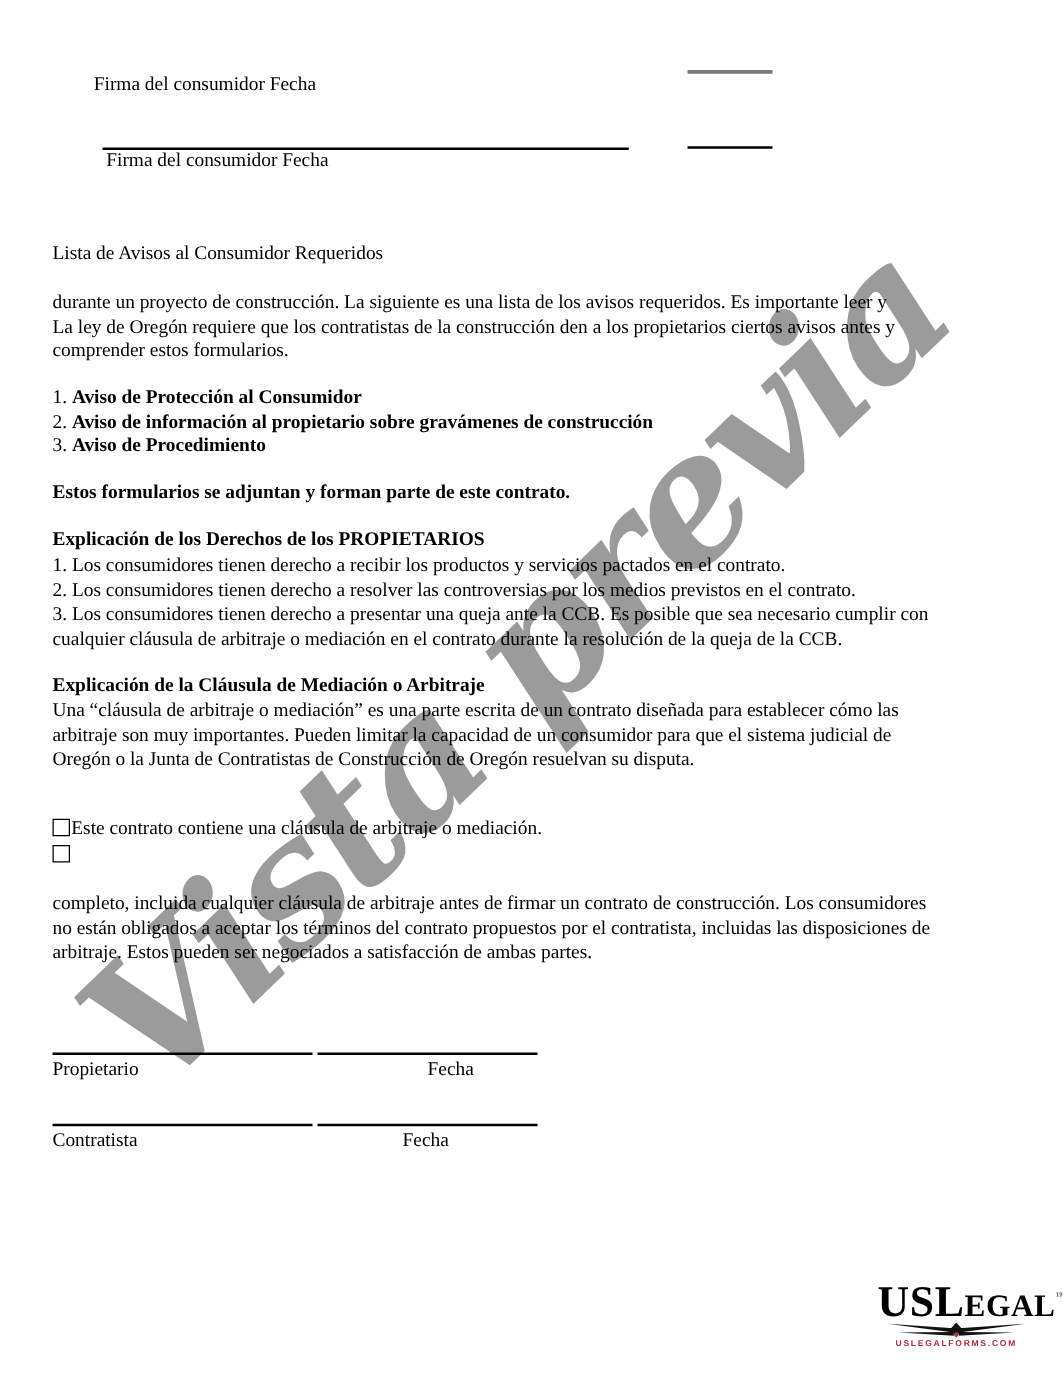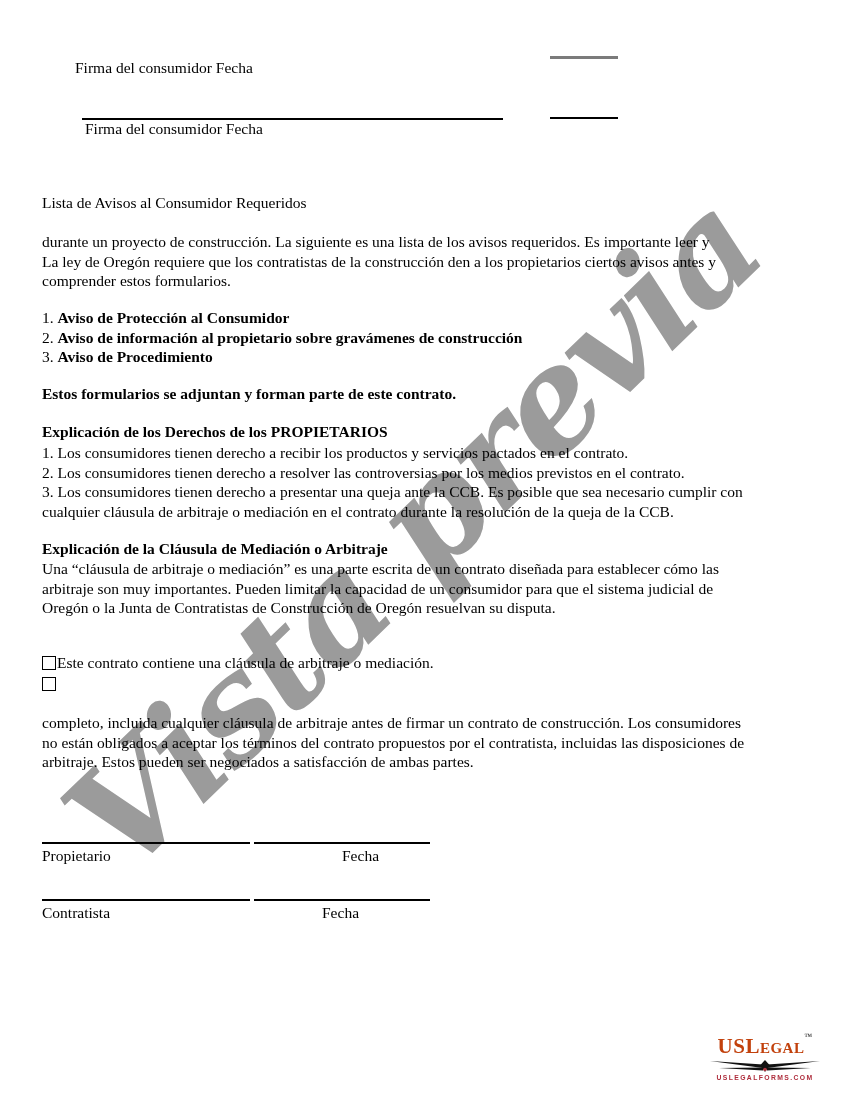--- a/index.html
+++ b/index.html
@@ -40,24 +40,24 @@
     vertical-align: -2px;
     margin-right: 1px;
     background: #fff;
   }
   .check-row { height: 20.5px; line-height: 20.5px; white-space: nowrap; }
   .logo { position: absolute; left: 702px; top: 1023px; width: 126px; text-align: center; }
   .brand {
     font-family: "Liberation Serif", serif;
     font-variant: small-caps;
     font-weight: bold;
-    font-size: 21px;
+    font-size: 35px;
     line-height: 28px;
     letter-spacing: 0.5px;
-    color: #c2410c;
+    color: #000000;
   }
   .tm { font-size: 8px; vertical-align: 14px; color: #4a4a4a; font-variant: normal; letter-spacing: 0; }
   .site {
     font-family: "Liberation Sans", sans-serif;
     font-weight: bold;
     font-size: 6.8px;
     letter-spacing: 1.4px;
     color: #ae2d3c;
     margin-top: 1px;
   }

